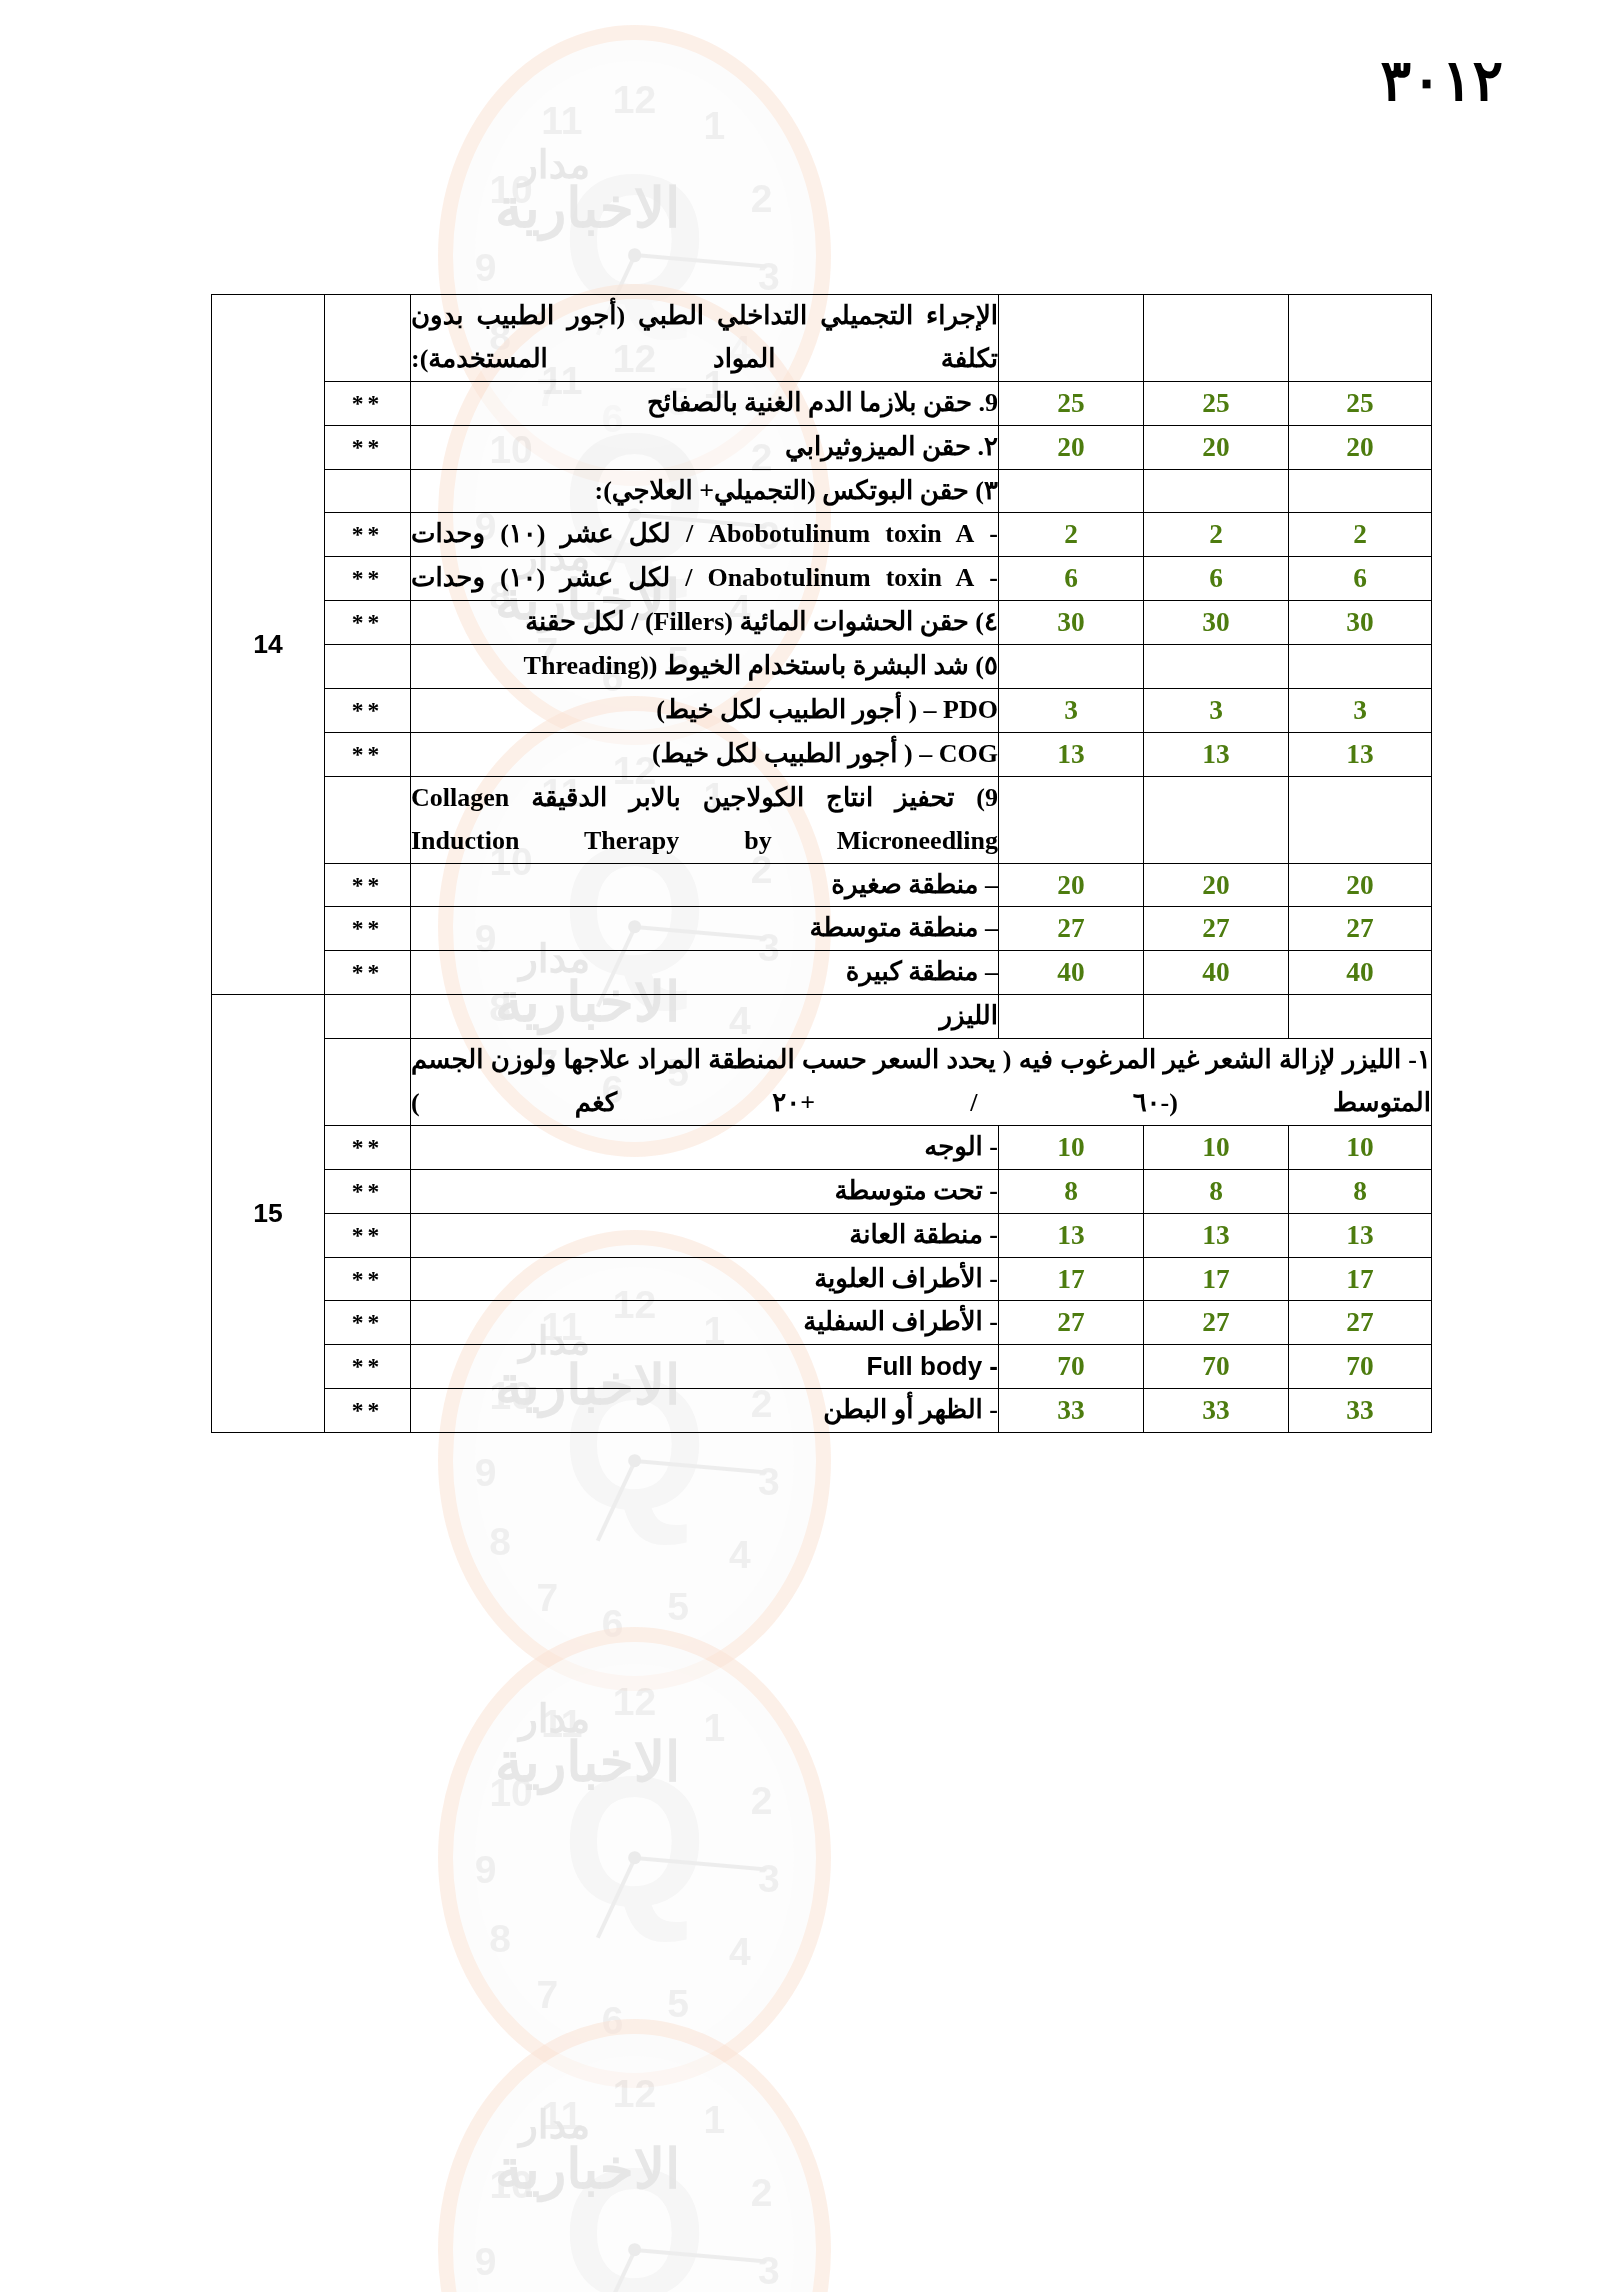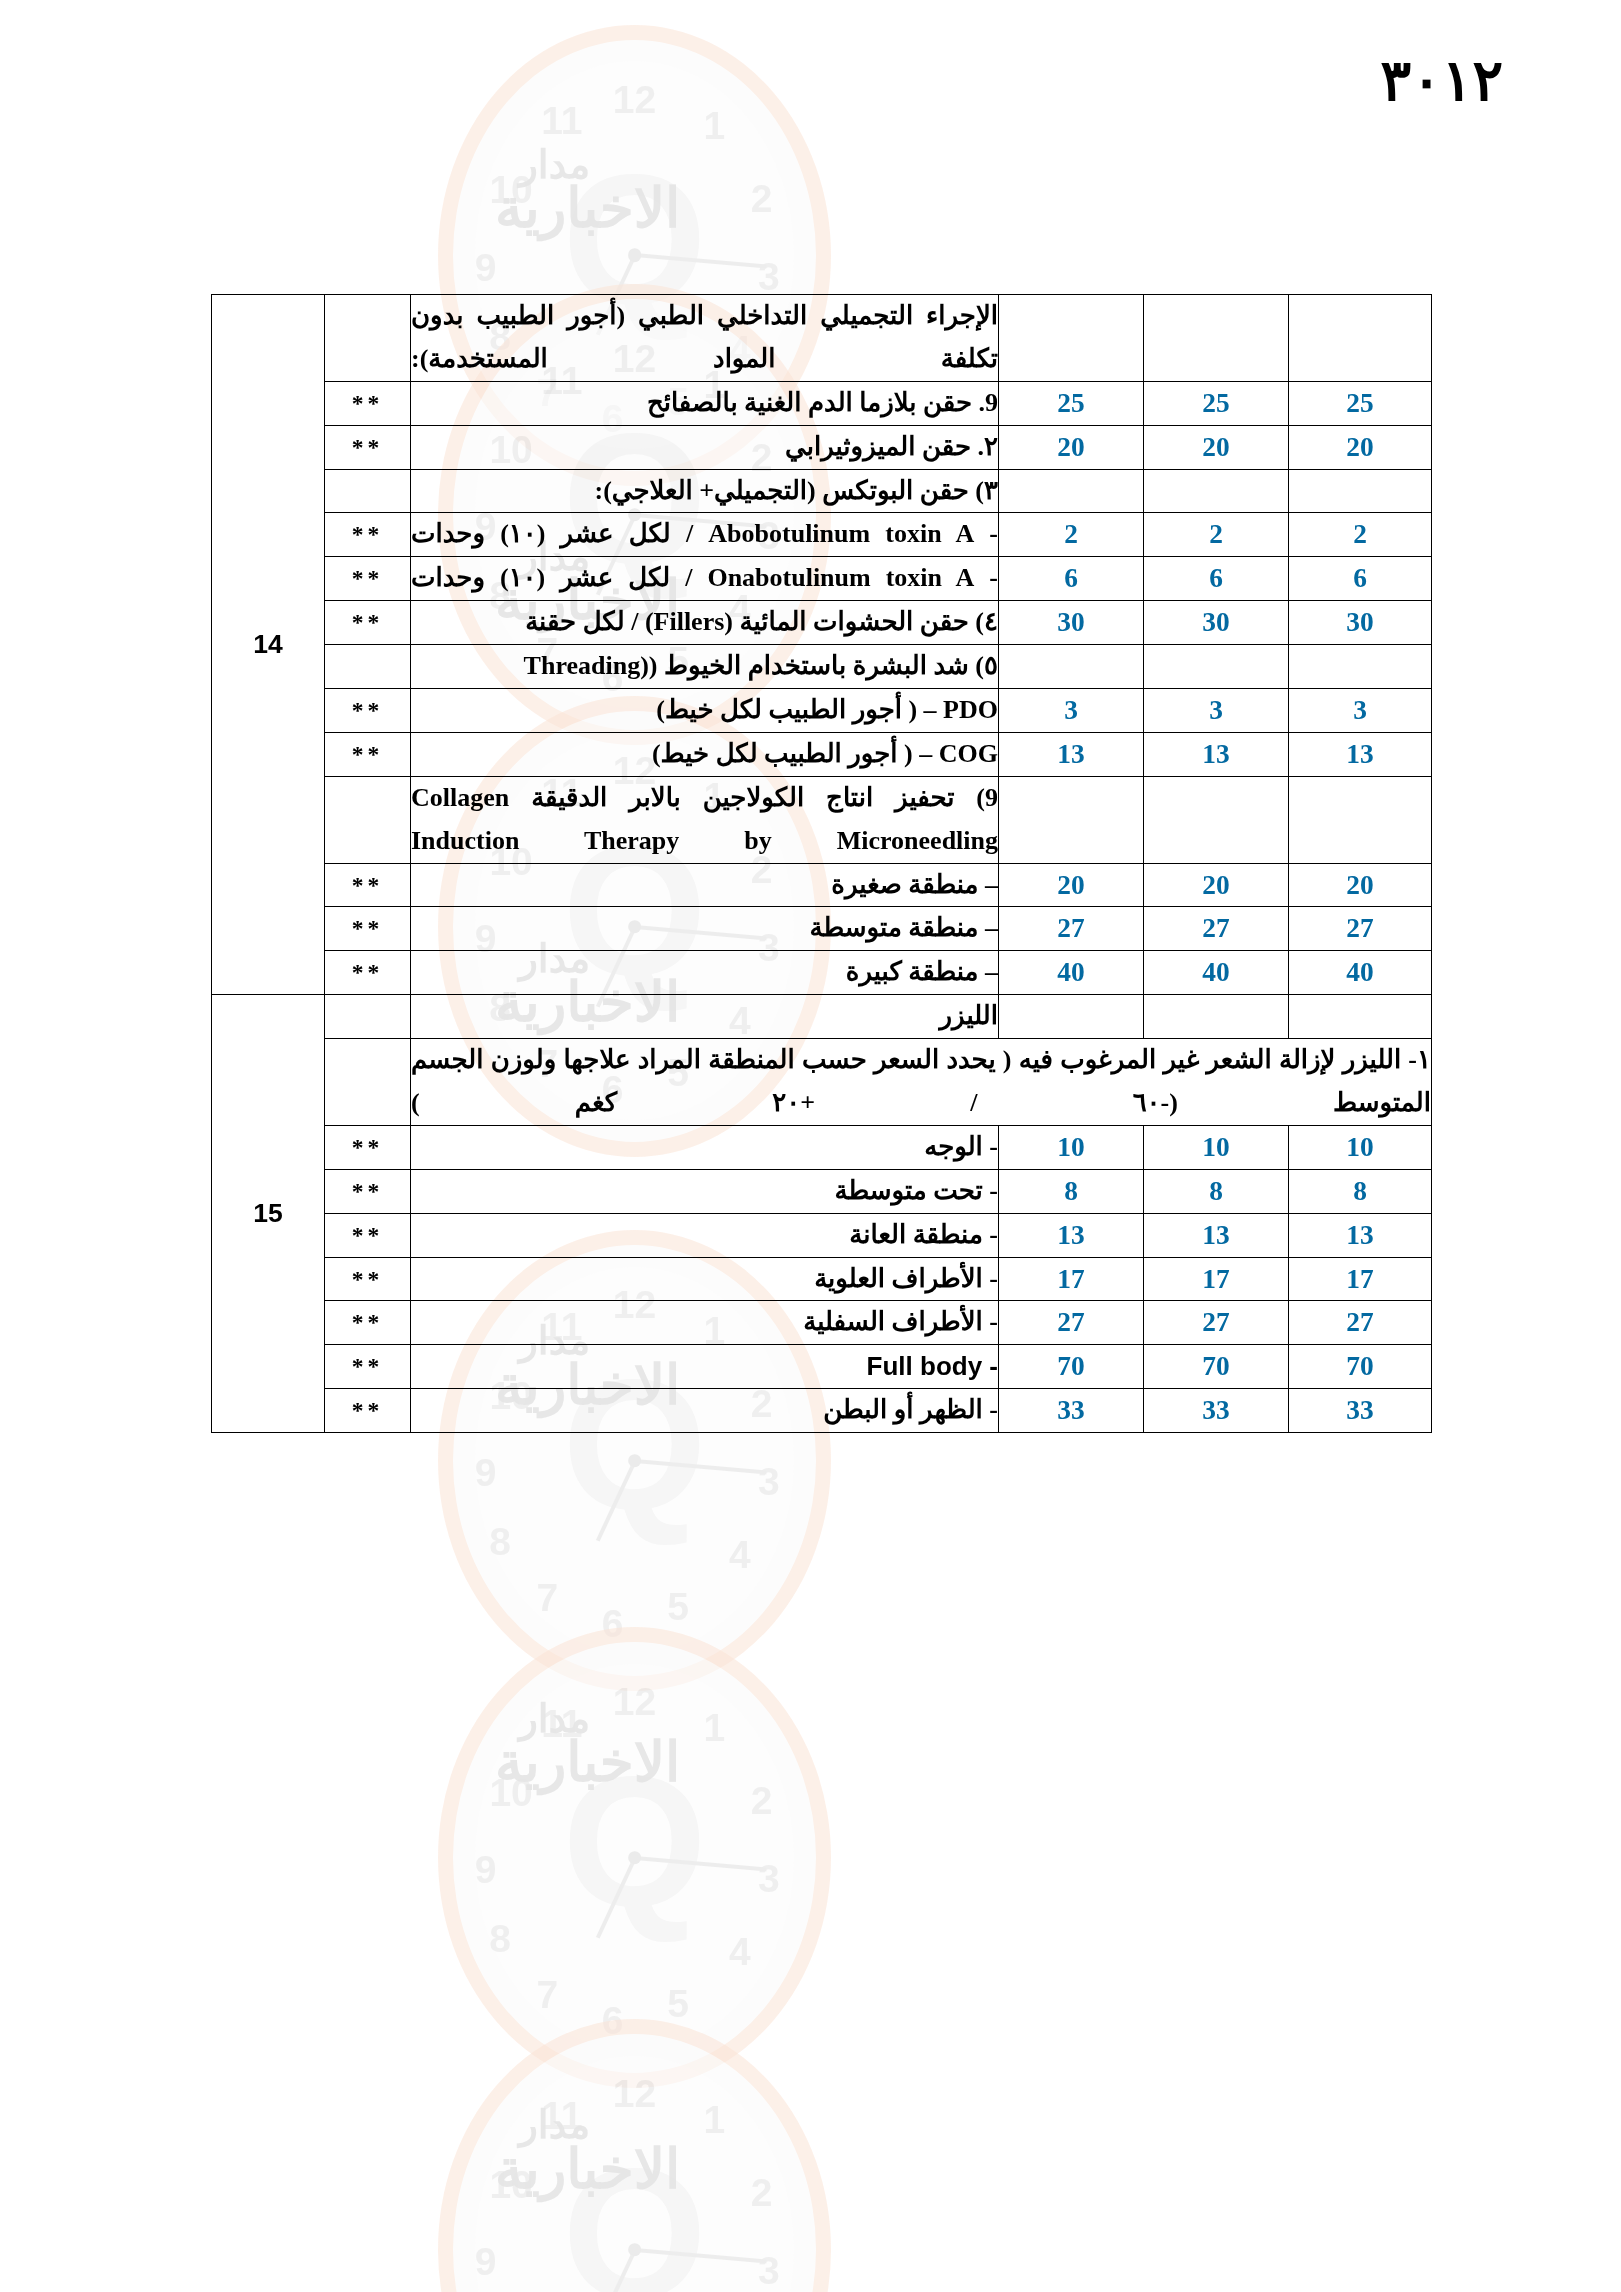--- a/index.html
+++ b/index.html
@@ -106,21 +106,21 @@
     font-size:26px;font-weight:700;color:#000;
     line-height:1.65;
     padding:11.8px 15.7px 11.8px 15.7px;
     text-align:justify;
     text-align-last:justify;
     direction:rtl;
   }
   .desc.r{ text-align:right; text-align-last:right; }
   .num{
     font-family:"Liberation Serif", serif;
-    font-size:27.4px;font-weight:700;color:#0369a1;
+    font-size:27.4px;font-weight:700;color:#4d7c0f;
     text-align:center;
     padding:13.7px 3.9px;
   }
   .stars{
     font-family:"Liberation Serif", serif;
     font-size:23.5px;font-weight:700;color:#000;
     text-align:center;letter-spacing:3.9px;
     padding:9.8px 2px;
   }
   .grp{

